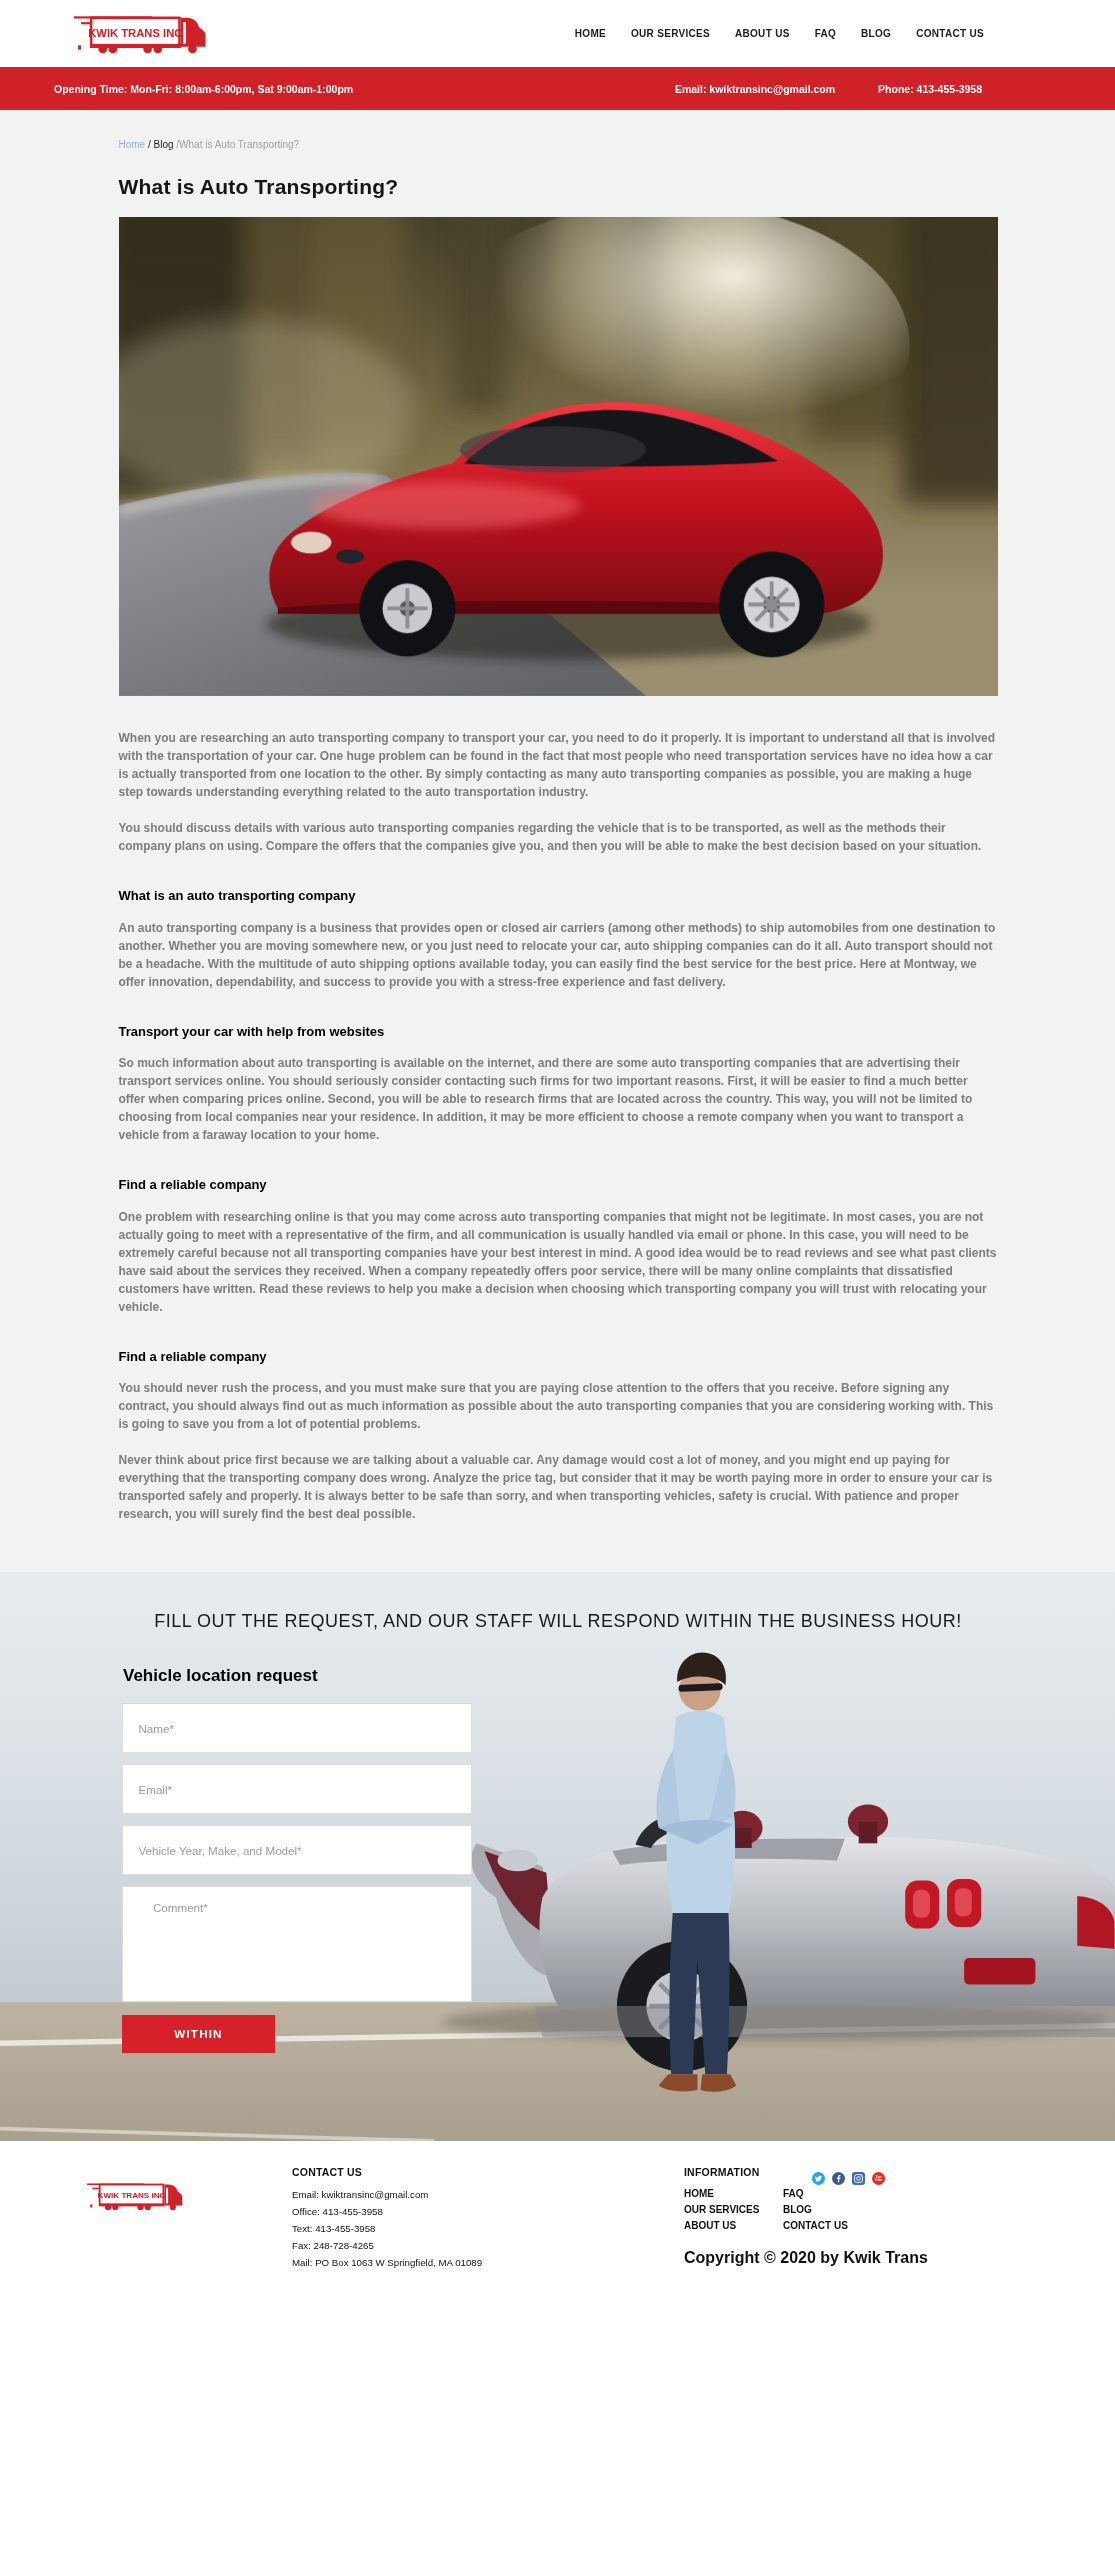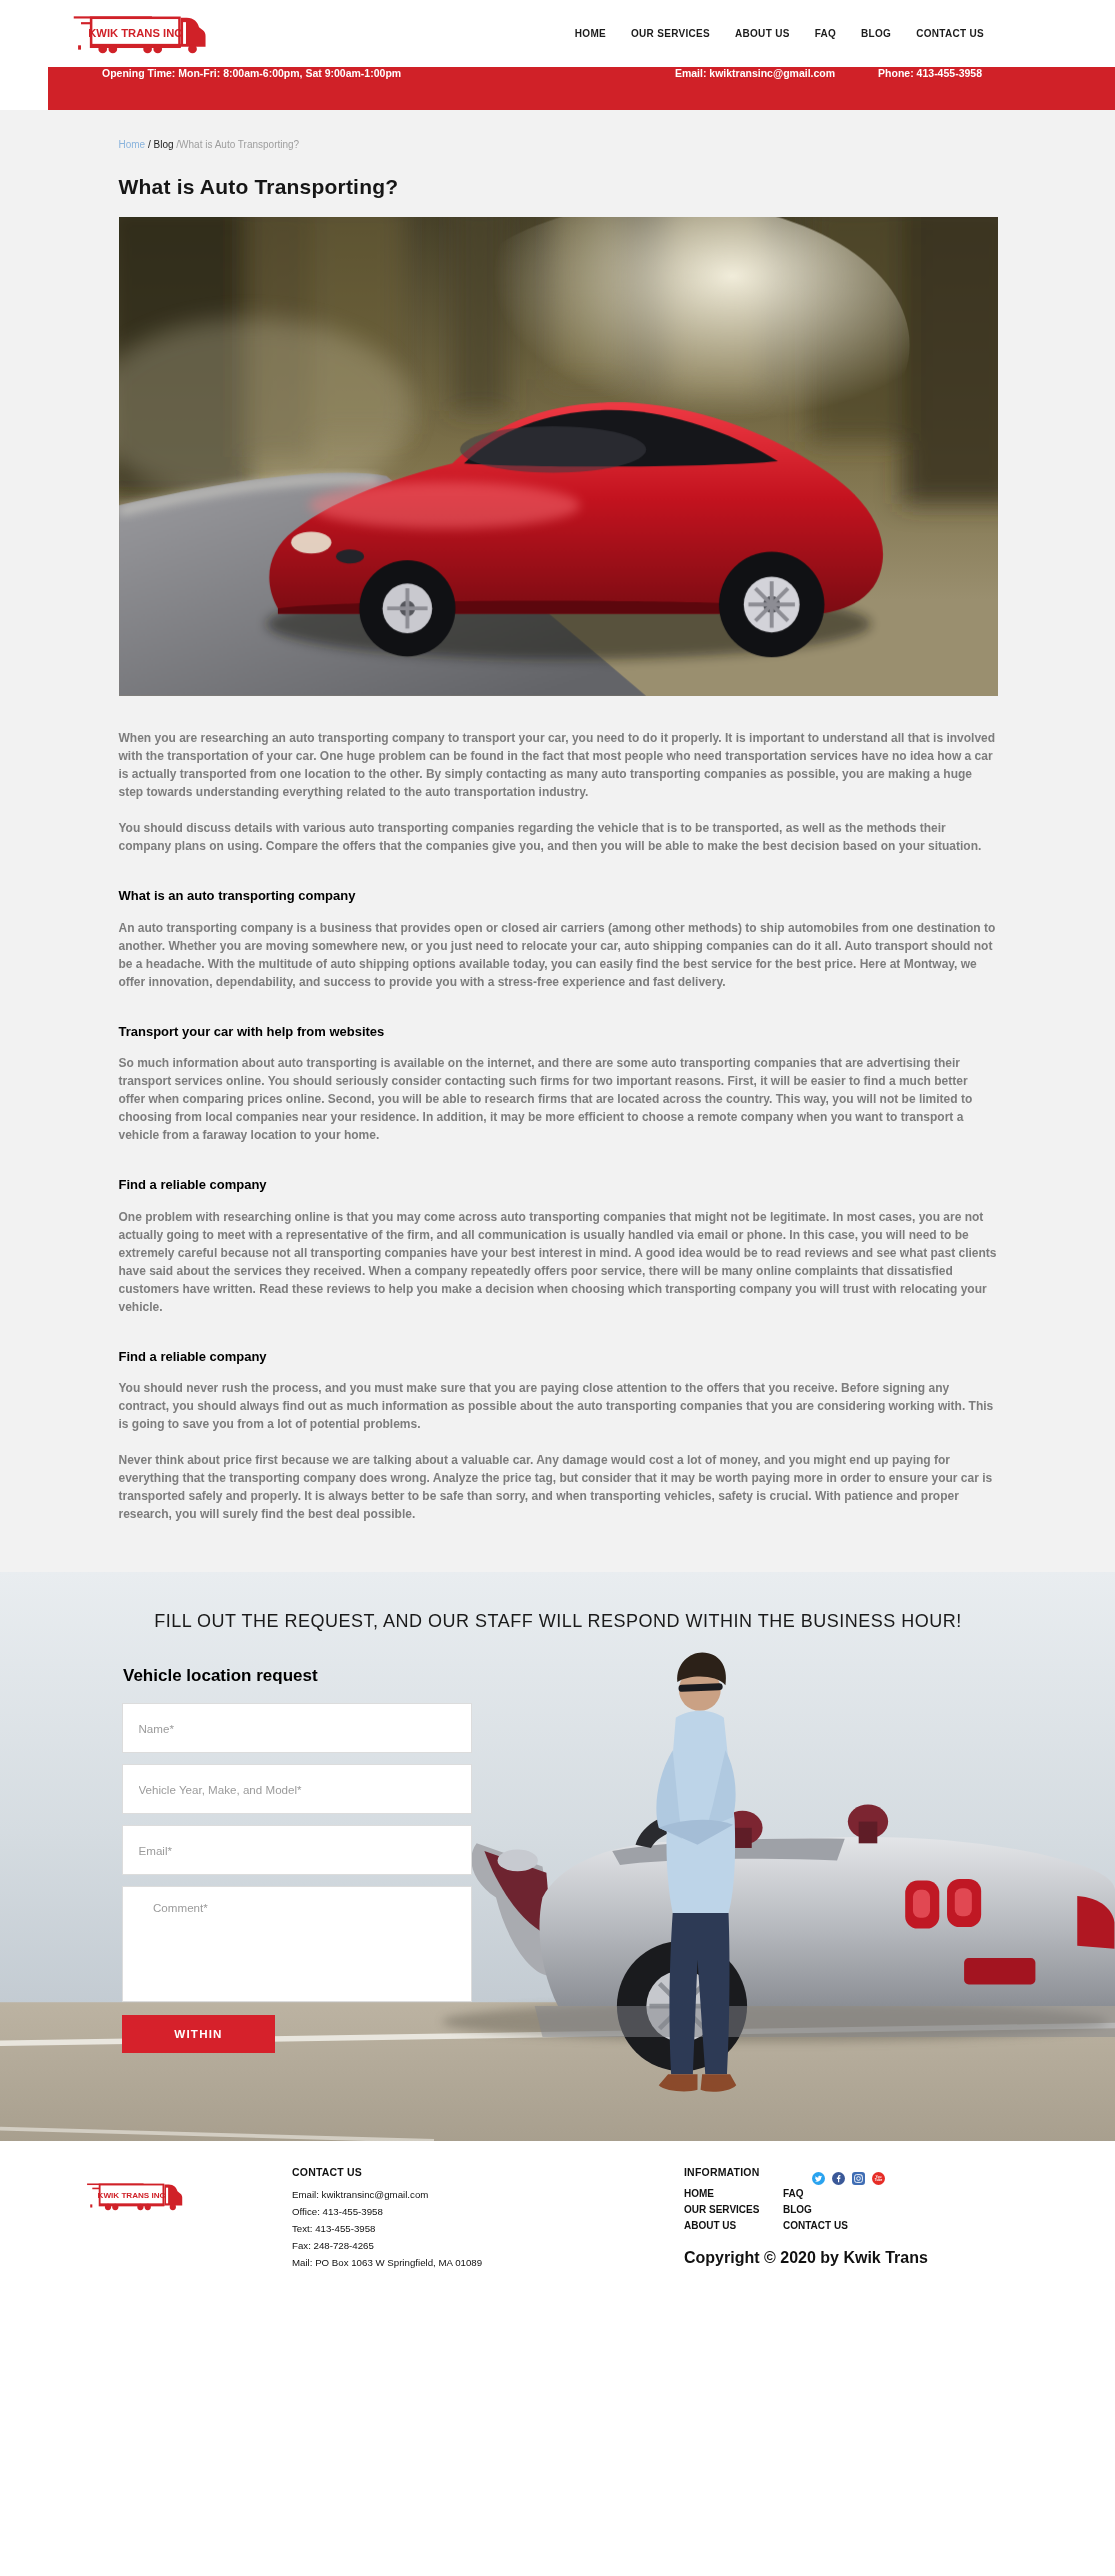--- a/index.html
+++ b/index.html
@@ -5,21 +5,21 @@
   * { margin:0; padding:0; box-sizing:border-box; }
   html,body { width:1116px; font-family:"Liberation Sans","DejaVu Sans",sans-serif; background:#ffffff; }
 
   
   .header { height:67px; background:#ffffff; display:flex; align-items:center; position:relative; }
   .logo { position:absolute; left:66px; top:12.4px; width:169px; height:42px; cursor:pointer; }
   .nav { position:absolute; right:132px; top:0; height:67px; display:flex; align-items:center; gap:25px; }
   .nav a { font-size:10px; font-weight:700; color:#1c1c1c; text-decoration:none; letter-spacing:0.3px; cursor:pointer; }
 
   
-  .topbar { height:43px; background:#d02128; display:flex; align-items:flex-start; color:#ffffff; font-size:10.5px;margin-left:48px; }
+  .topbar { height:43px; background:#d02128; display:flex; align-items:center; color:#ffffff; font-size:10.5px; }
   .topbar .open-time { margin-left:54px; font-weight:600; flex:1; }
   .topbar .tb-email { margin-right:43px; font-weight:600; }
   .topbar .tb-phone { margin-right:134px; font-weight:700; }
 
   
   .main { background:#f2f2f2; padding-bottom:31px; }
   .container { width:879px; margin:0 auto; }
   .breadcrumb { padding-top:29px; font-size:10px; font-weight:400; }
   .breadcrumb .bc-home { color:#8ab4dd; cursor:pointer; text-decoration:none; }
   .breadcrumb .bc-sep1 { color:#1c1c1c; }
@@ -262,22 +262,22 @@
       <path d="M862,648 L900,648 L900,668 C886,672 858,670 850,662 Z" fill="#8b4a2b"></path>
       <path d="M906,648 L942,648 L950,662 C940,672 912,672 904,668 Z" fill="#8b4a2b"></path>
     </g>
   </svg>
 
   <div class="cta-inner">
     <div class="cta-heading">FILL OUT THE REQUEST, AND OUR STAFF WILL RESPOND WITHIN THE BUSINESS HOUR!</div>
     <div class="form">
       <div class="form-title">Vehicle location request</div>
       <input type="text" placeholder="Name*" style="">
+      <input type="text" placeholder="Email*" style="">
       <input type="text" placeholder="Vehicle Year, Make, and Model*" style="">
-      <input type="text" placeholder="Email*" style="">
       <textarea placeholder="Comment*" style=""></textarea>
       <button class="submit-btn">WITHIN</button>
     </div>
   </div>
 </div>
 
 <div class="footer">
   <div class="f-logo">
     <svg viewBox="0 0 220 58" width="115" height="31">
       <rect x="4" y="6" width="108" height="3" fill="#d02128"></rect>

